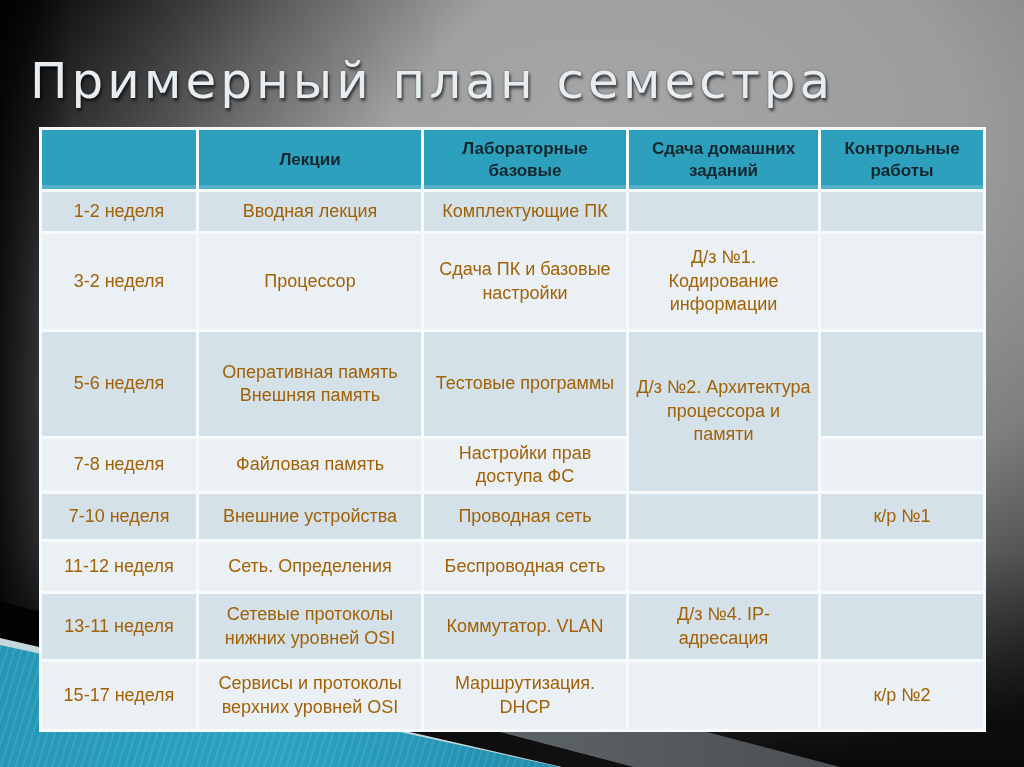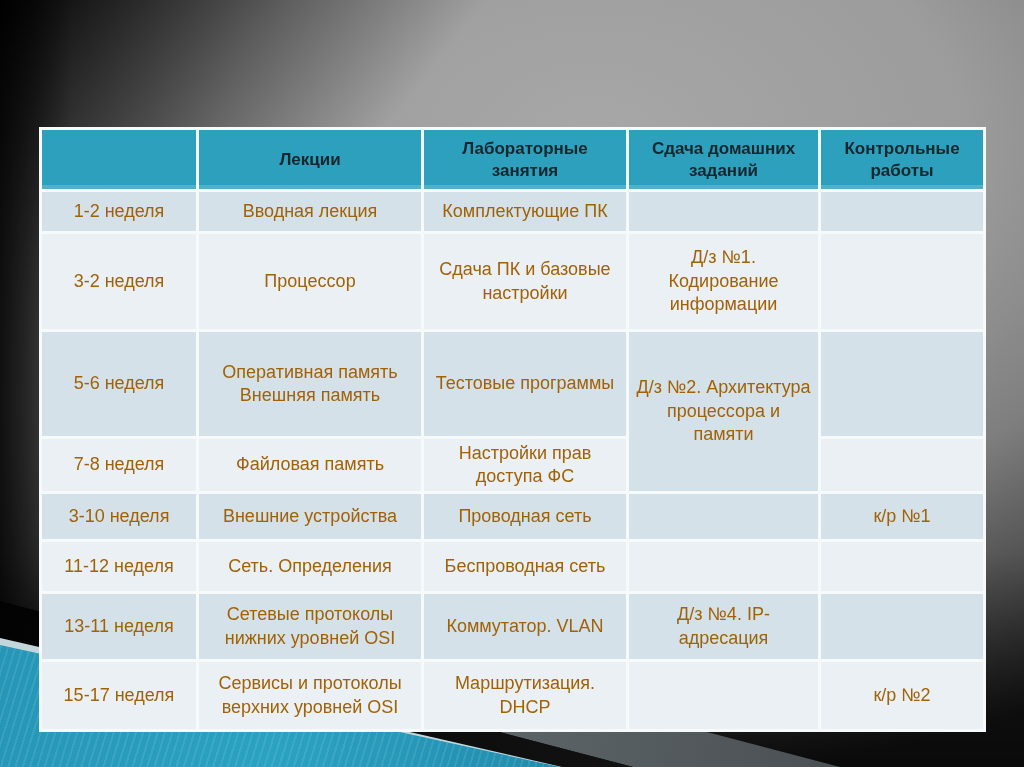--- a/index.html
+++ b/index.html
@@ -82,34 +82,35 @@
 
 <div class="slide">
 
   <div class="decor">
     <div class="band-gray"></div>
     <div class="band-black"></div>
     <div class="ribbon-highlight"></div>
     <div class="ribbon-teal"></div>
   </div>
 
+  <div class="title">Примерный план семестра</div>
 
   <table class="plan">
     <colgroup>
       <col style="width:157px">
         <col style="width:225px">
         <col style="width:205px">
       <col style="width:192px">
         <col style="width:165px">
     </colgroup>
     <thead>
       <tr>
         <th></th>
         <th>Лекции</th>
-        <th>Лабораторные занятия</th>
+        <th>Лабораторные базовые</th>
         <th>Сдача домашних заданий</th>
         <th>Контрольные работы</th>
       </tr>
     </thead>
     <tbody>
         <tr>
           <td>1-2 неделя</td>
           <td>Вводная лекция</td>
           <td>Комплектующие ПК</td>
           <td></td>
@@ -130,21 +131,21 @@
           <td rowspan="2">Д/з №2. Архитектура процессора и памяти</td>
           <td></td>
         </tr>
         <tr>
           <td>7-8 неделя</td>
           <td>Файловая память</td>
           <td>Настройки прав доступа ФС</td>
           <td></td>
         </tr>
         <tr>
-          <td>3-10 неделя</td>
+          <td>7-10 неделя</td>
           <td>Внешние устройства</td>
           <td>Проводная сеть</td>
           <td></td>
           <td>к/р №1</td>
         </tr>
         <tr>
           <td>11-12 неделя</td>
           <td>Сеть. Определения</td>
           <td>Беспроводная сеть</td>
           <td></td>

